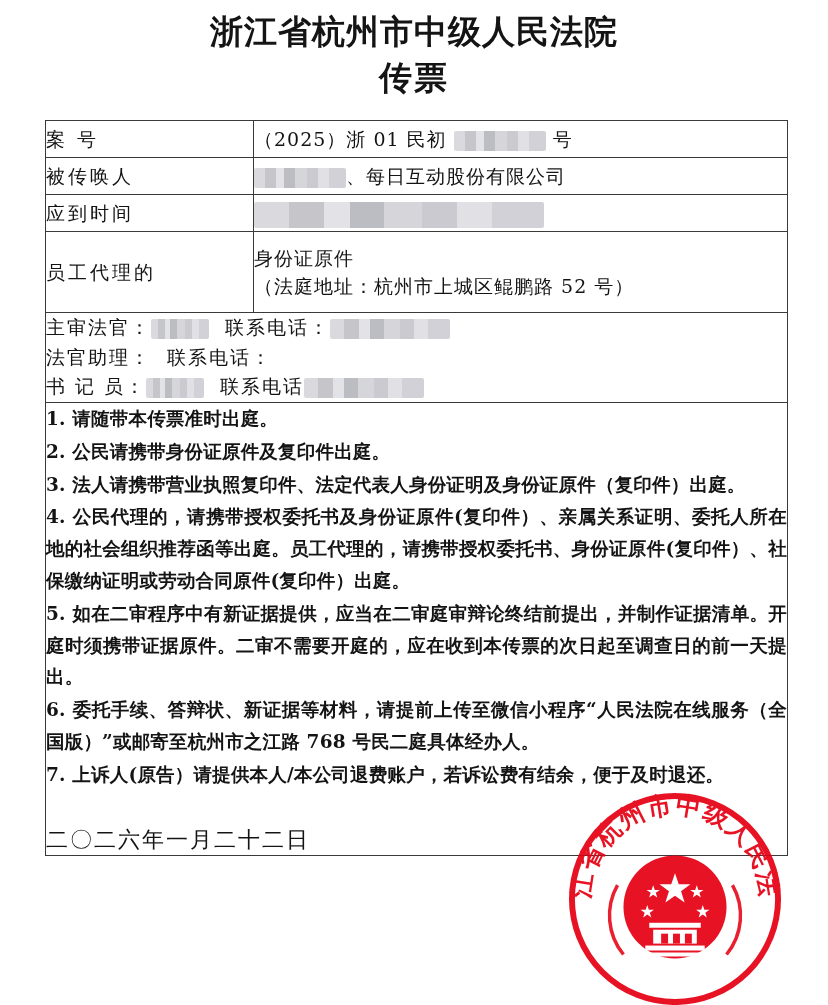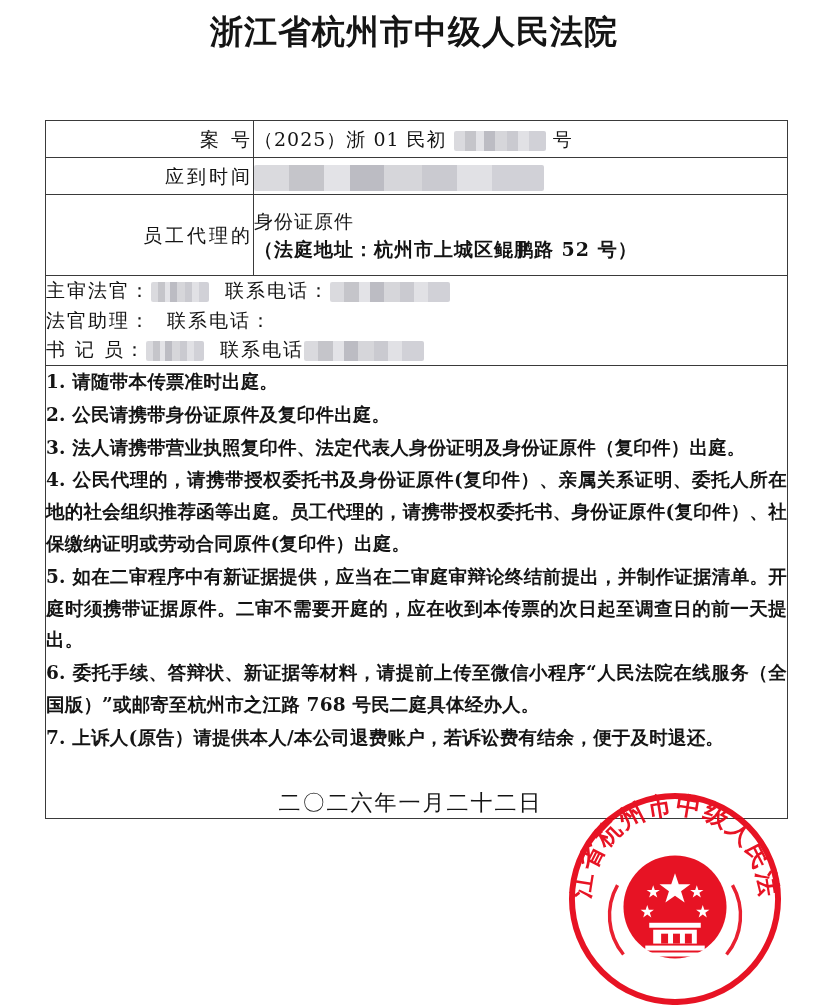--- a/index.html
+++ b/index.html
@@ -46,42 +46,42 @@
     border-collapse: collapse;
     table-layout: fixed;
   }
   .doc-table td {
     border: 1.4px solid #3a3a3a;
     padding: 0;
     vertical-align: middle;
   }
   .label-cell {
     width: 207px;
-    text-align: right;
+    text-align: left;
     font-size: 19px;
     letter-spacing: 3px;
     height: 36px;
     line-height: 36px;
     white-space: nowrap;
   }
   .value-cell {
     text-align: left;
     font-size: 19px;
     letter-spacing: 1px;
     height: 36px;
     line-height: 36px;
     white-space: nowrap;
   }
   .value-cell.two-line {
     height: 72px;
     line-height: 1.55;
     padding: 4px 0;
   }
   .vline1 { line-height: 1.5; }
-  .vline2 { line-height: 1.5; font-weight: bold; }
+  .vline2 { line-height: 1.5; }
 
   
   .redact {
     display: inline-block;
     vertical-align: middle;
     height: 20px;
     border-radius: 2px;
     background:
       linear-gradient(90deg,
         #d9d9dd 0 12%, #c2c2c8 12% 24%, #e2e2e6 24% 33%,
@@ -124,21 +124,21 @@
     text-align: justify;
     text-justify: inter-character;
     margin: 0 0 1px 0;
     position: relative;
     z-index: 2;
   }
 
   
   .date-line {
     margin-top: 34px;
-    text-align: center;
+    text-align: left;
     padding-right: 12px;
     font-size: 22px;
     letter-spacing: 2px;
     position: relative;
     z-index: 3;
     white-space: nowrap;
   }
 
   
   .seal {
@@ -151,35 +151,42 @@
     pointer-events: none;
     opacity: 0.92;
   }
   .seal svg { display: block; width: 100%; height: 100%; }
 </style>
 </head>
 <body>
 
 <div class="title-block">
   <div class="court-name">浙江省杭州市中级人民法院</div>
+  <div class="doc-type">传票</div>
 </div>
 
 <table class="doc-table">
   <tbody>
 
     <tr>
       <td class="label-cell">案 号</td>
       <td class="value-cell">
         <span>（2025）浙 01 民初</span>
         <span class="redact w-md"></span>
         <span>号</span>
       </td>
     </tr>
 
 
+    <tr>
+      <td class="label-cell">被传唤人</td>
+      <td class="value-cell">
+        <span class="redact w-md"></span><span>、每日互动股份有限公司</span>
+      </td>
+    </tr>
 
 
     <tr>
       <td class="label-cell">应到时间</td>
       <td class="value-cell">
         <span class="redact w-xl"></span>
       </td>
     </tr>
 
     <tr>

